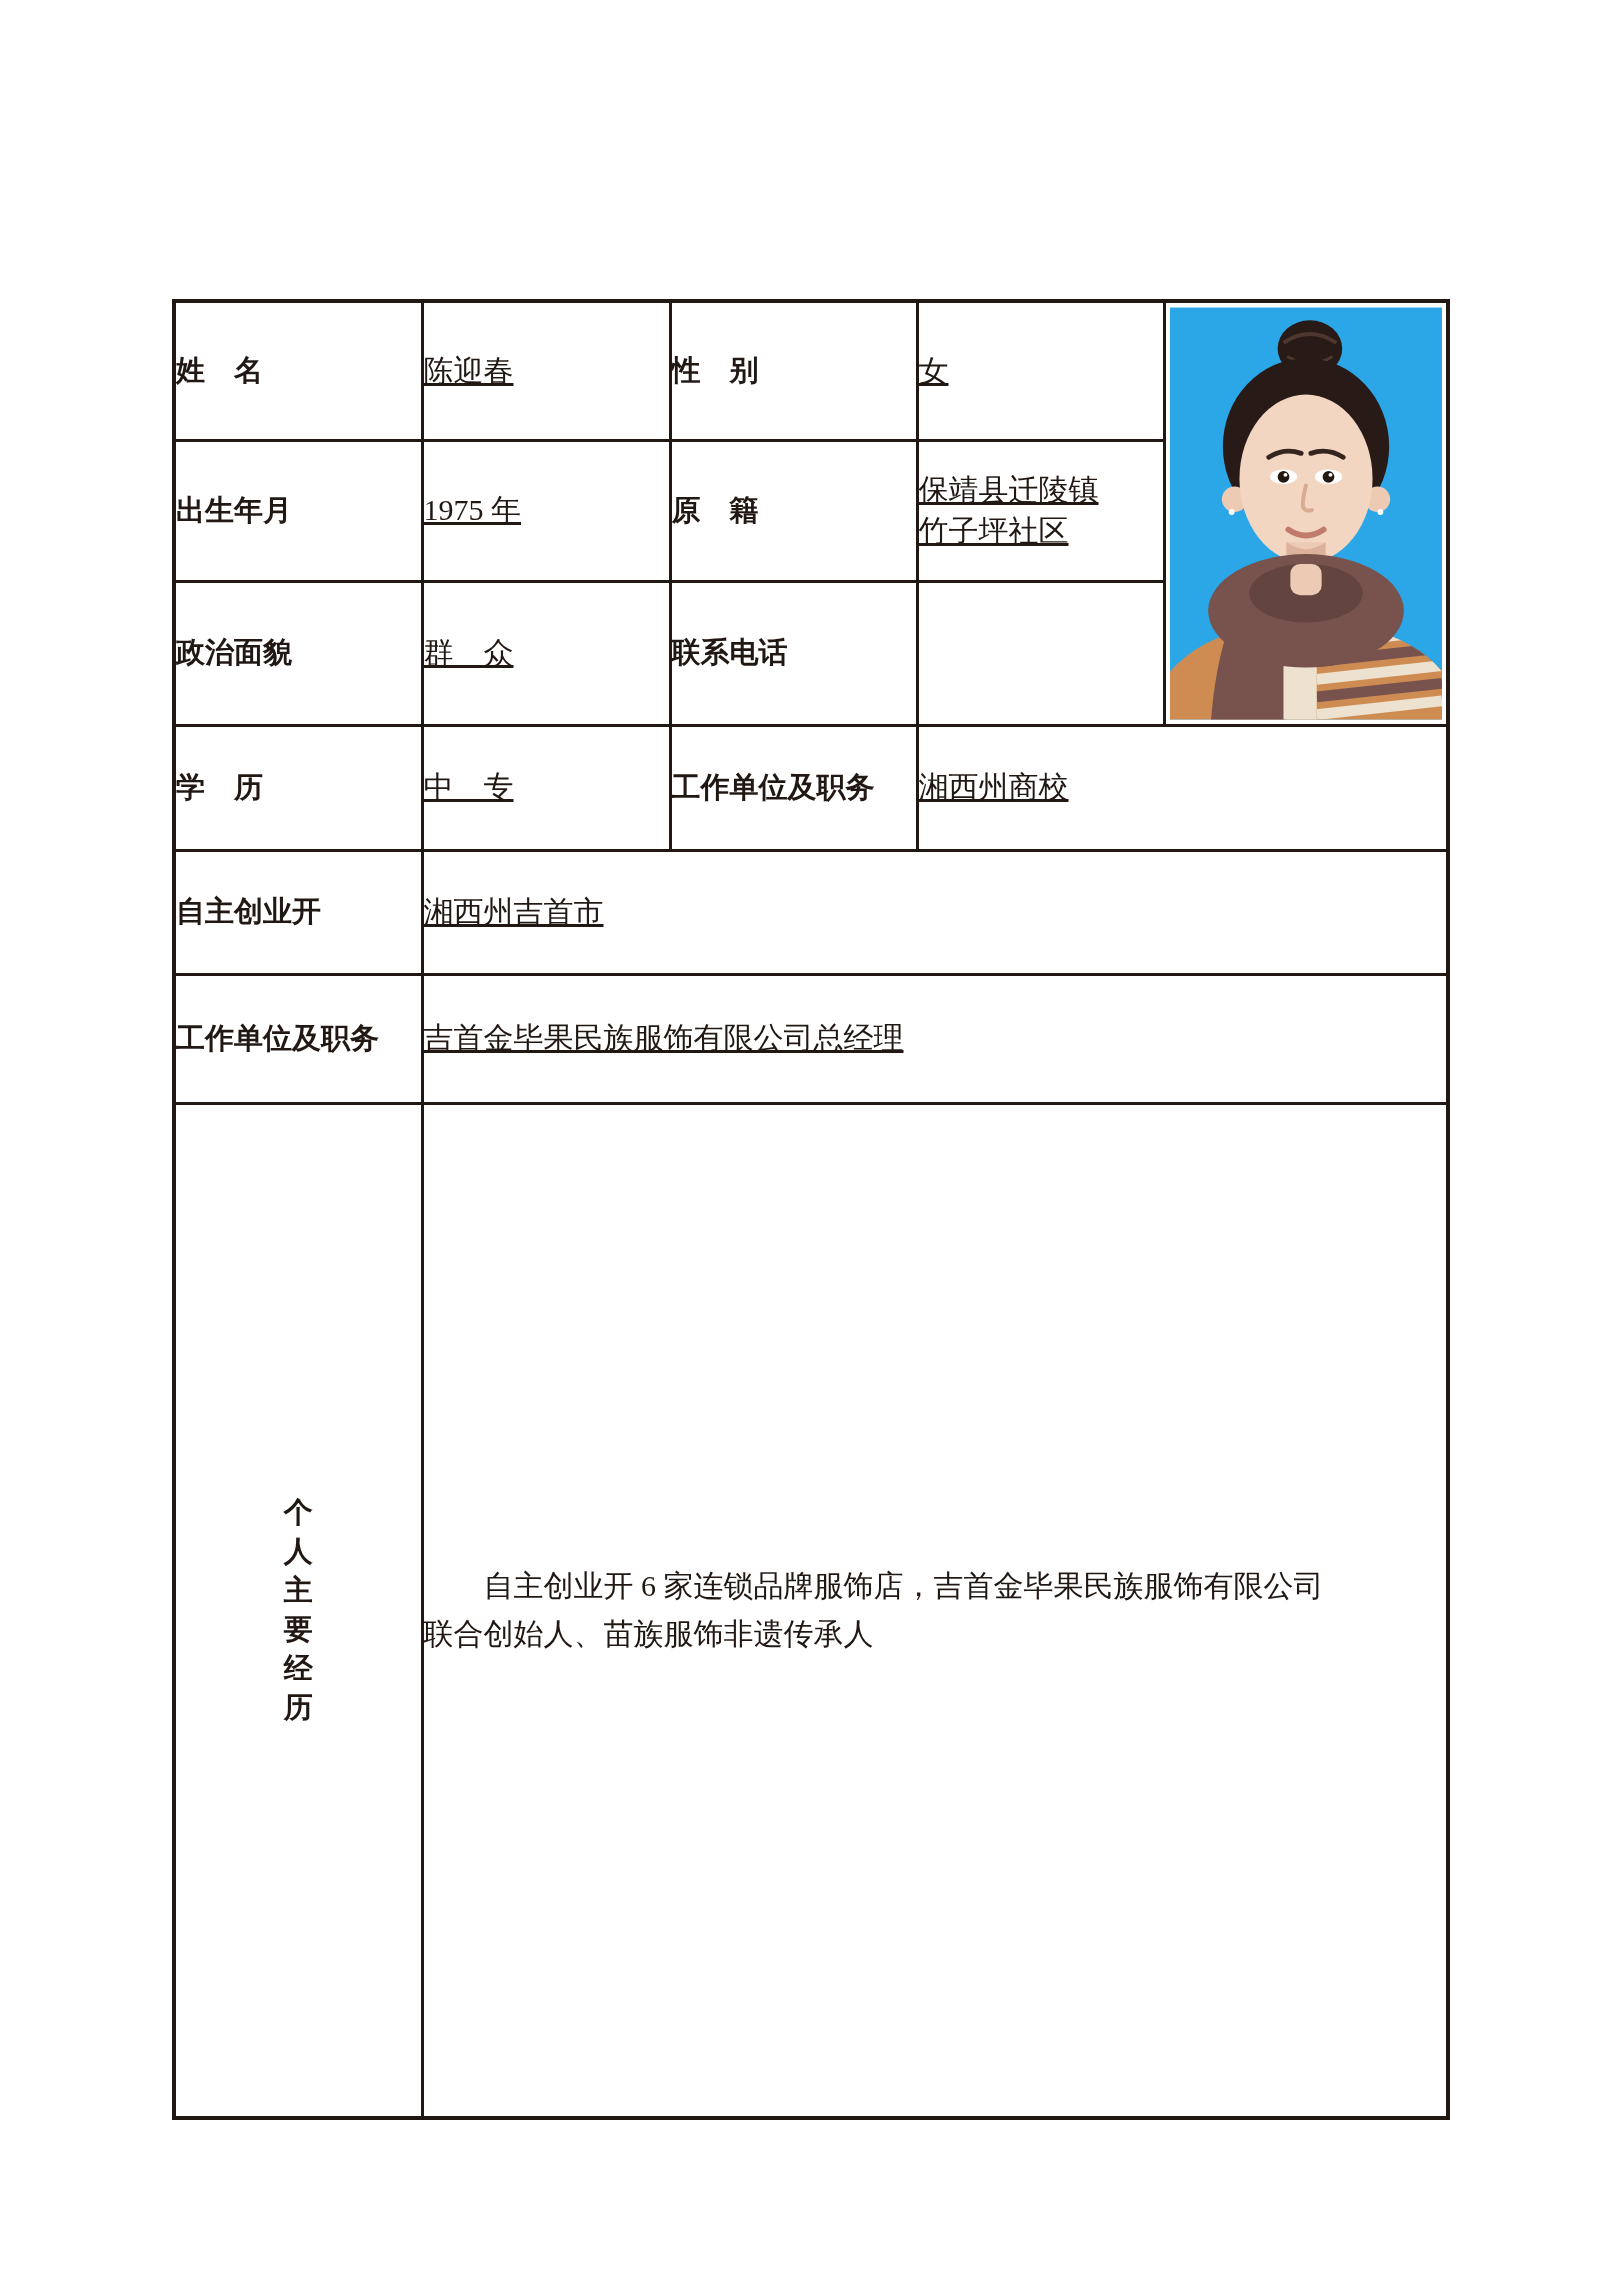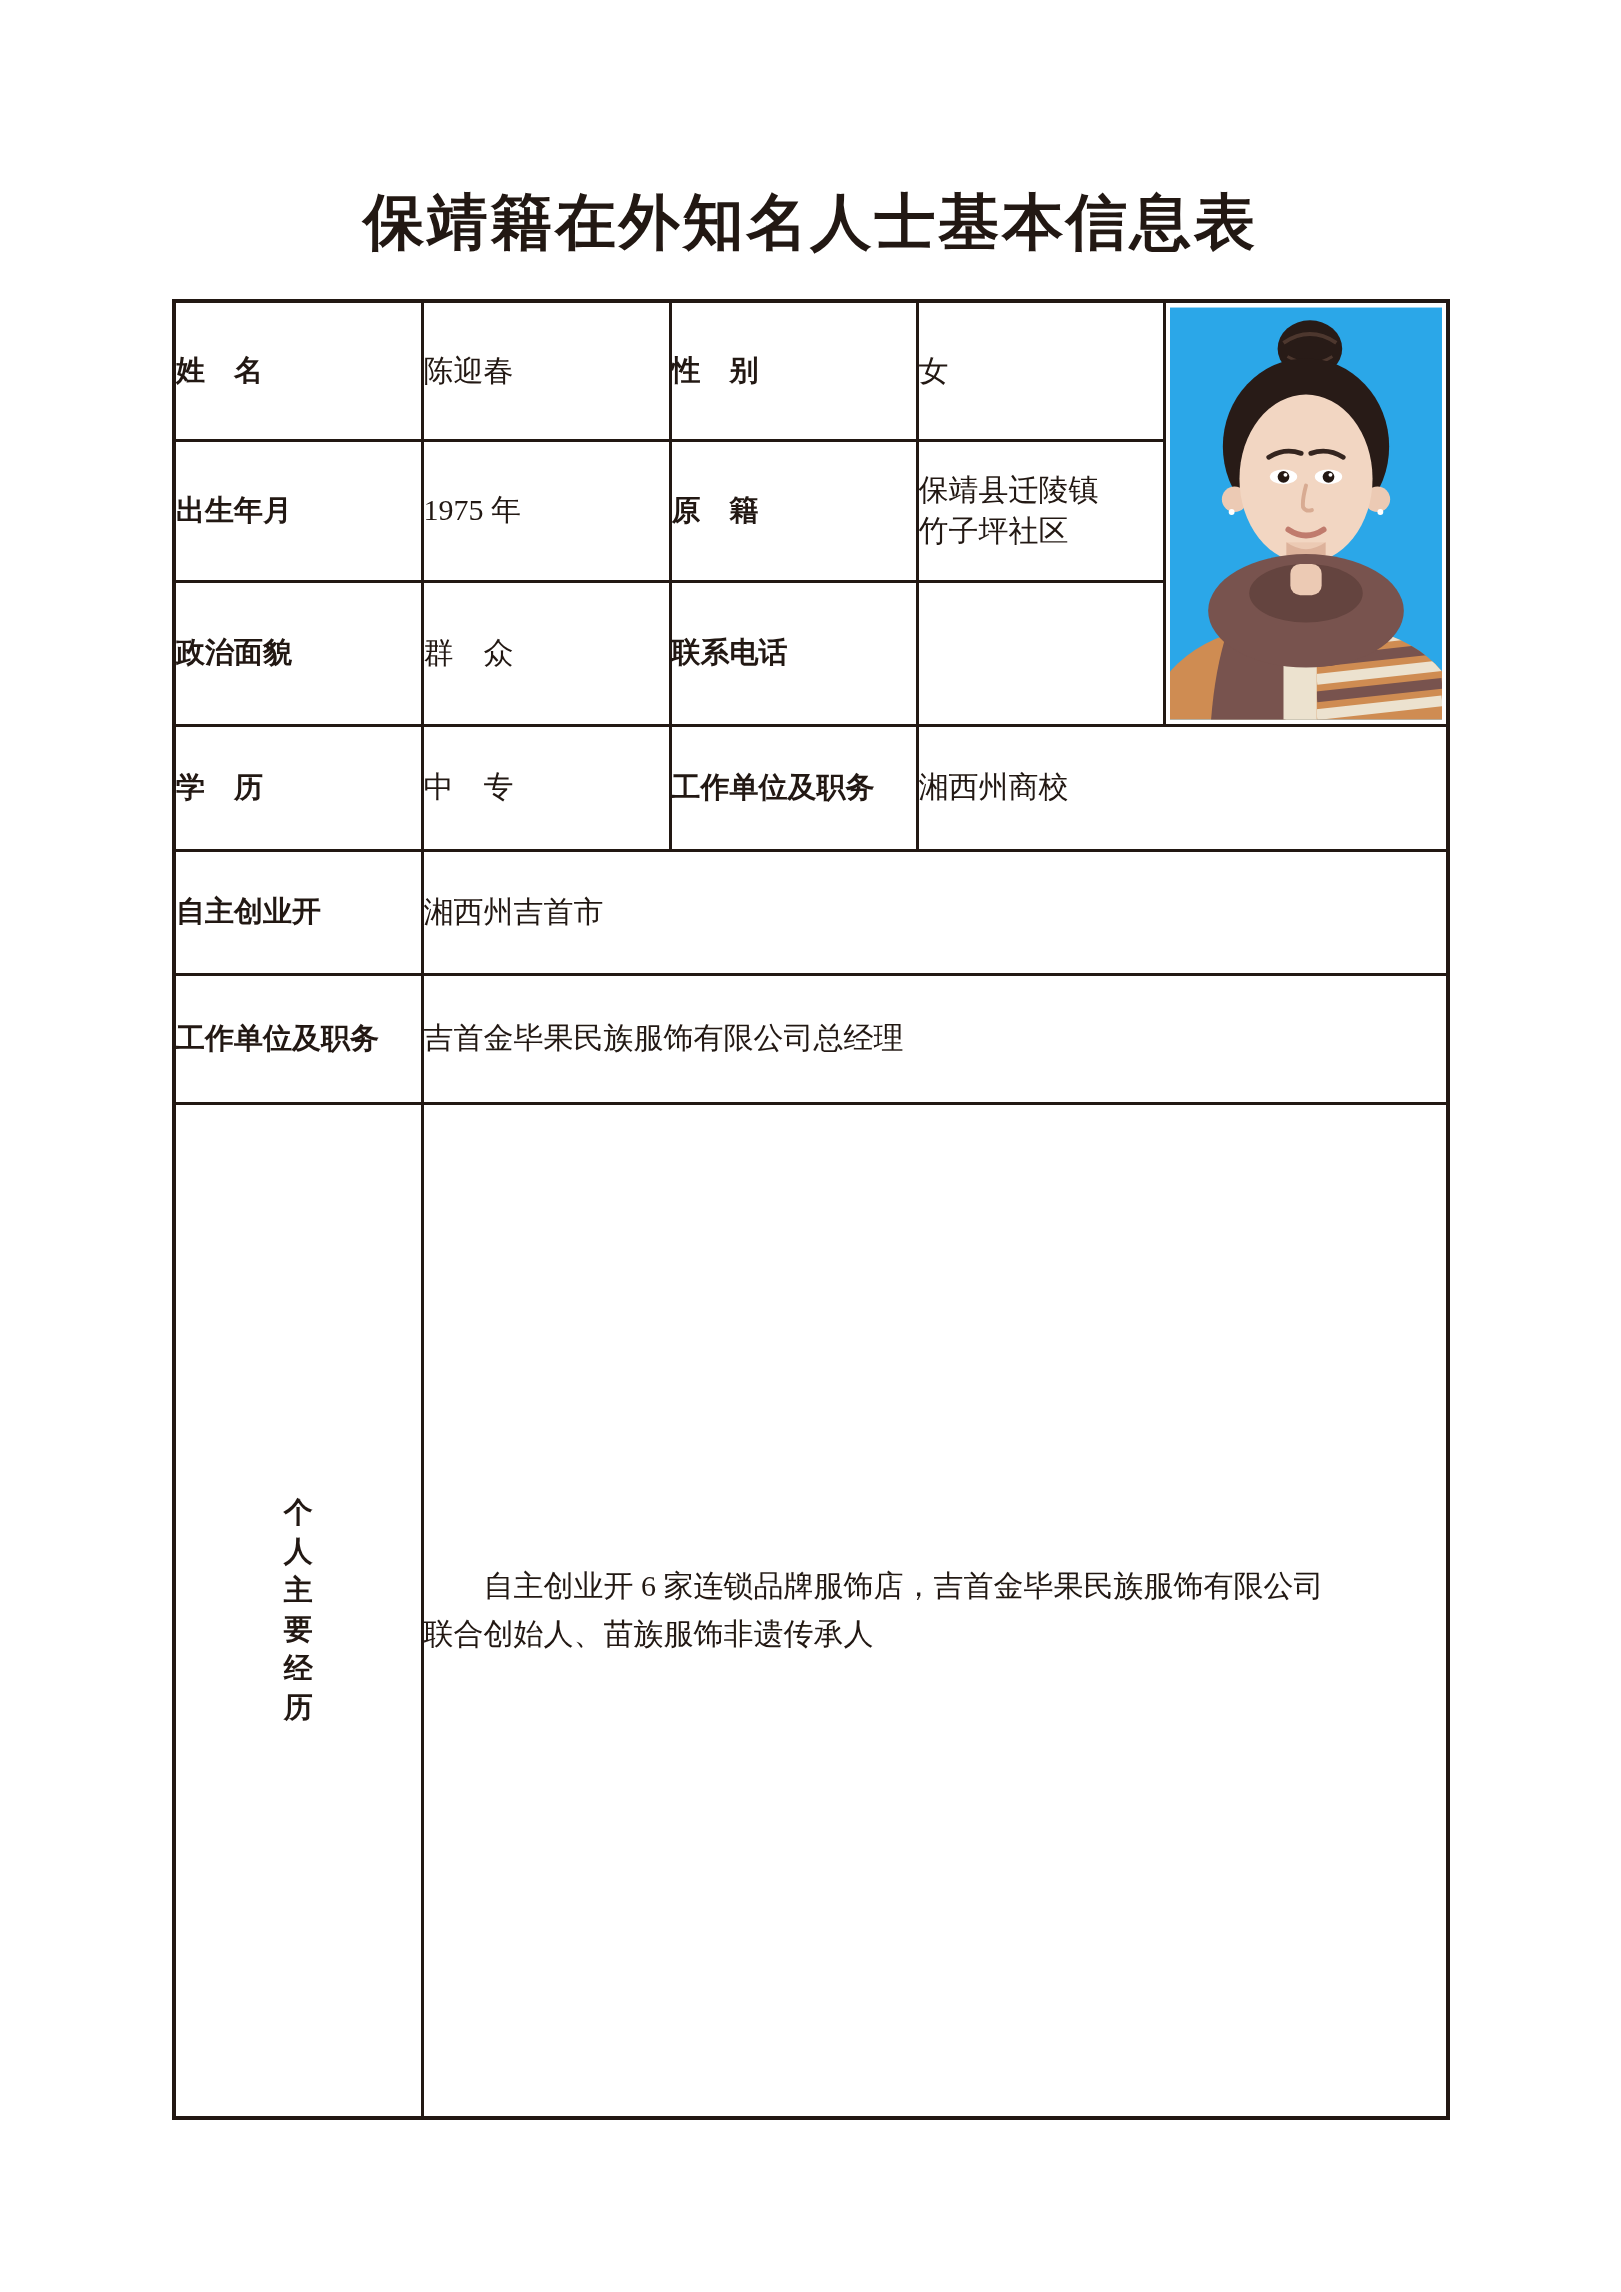--- a/index.html
+++ b/index.html
@@ -28,42 +28,41 @@
   tr.r3{height:144px}
   tr.r4{height:125px}
   tr.r5{height:124px}
   tr.r6{height:129px}
   tr.r7{height:1015px}
   .lbl{
     font-family:"Liberation Sans", sans-serif;font-weight:bold;
     font-size:29px;line-height:1.3;white-space:pre-line;
   }
   .val{
-    font-size:30px;line-height:1.35;white-space:pre-line;
+    font-size:30px;line-height:1.35;white-space:pre-line;text-decoration:underline;
   }
   .photo-cell{vertical-align:middle;padding:5.9px;}
   .photo-cell svg{display:block;margin:0 auto;}
   .exp-label-cell{vertical-align:middle;padding-bottom:323px;}
   .exp-label{
     display:flex;flex-direction:column;align-items:center;justify-content:center;
     font-family:"Liberation Sans", sans-serif;font-weight:bold;
     font-size:29px;line-height:39px;
   }
   .exp-value-cell{
     text-align:left;vertical-align:middle;
     padding:0 21.6px 39px 21.6px;
     font-size:30px;line-height:1.6;white-space:pre-line;margin-left:44px;
   }
 </style>
 </head>
 <body>
 
 <div class="page">
 
-  <h1 class="title">保靖籍在外知名人士基本信息表</h1>
 
   <table class="info-table">
     <colgroup>
       <col style="width:248px">
         <col style="width:248px">
         <col style="width:247px">
         <col style="width:247px">
         <col style="width:284px">
     </colgroup>
 

